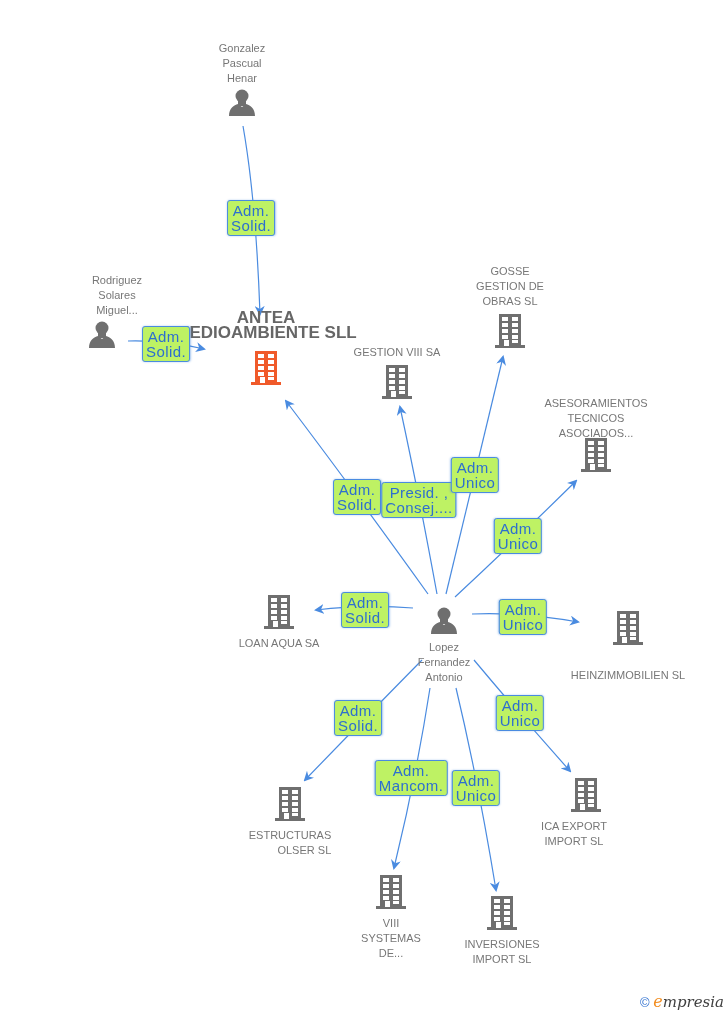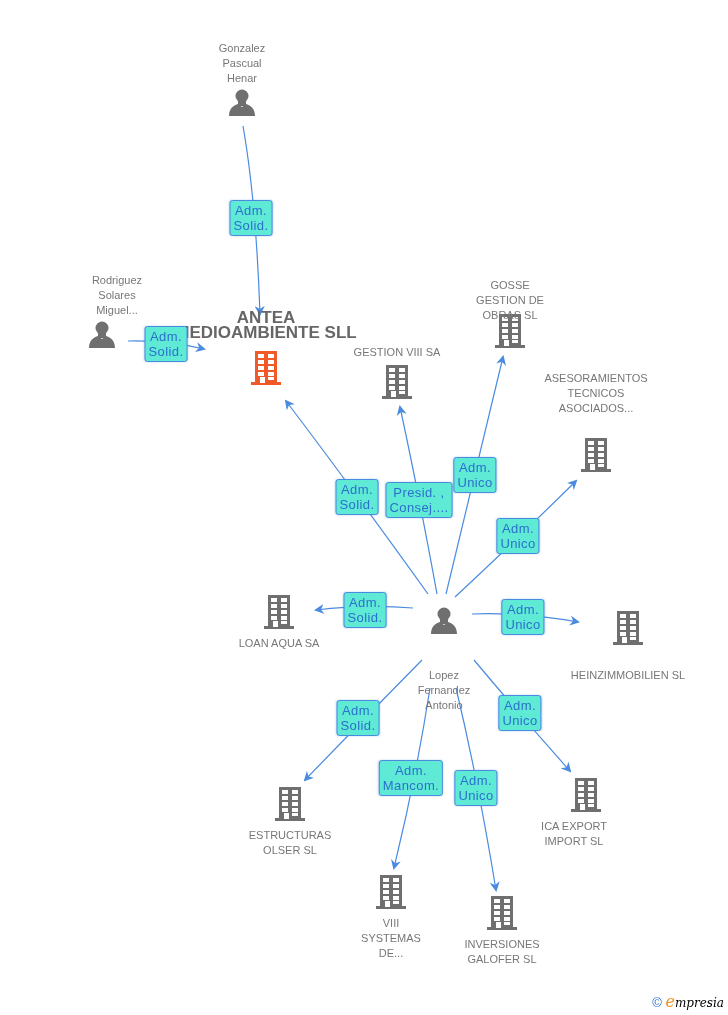--- a/index.html
+++ b/index.html
@@ -2,28 +2,28 @@
 <html><head>
   <meta charset="utf-8">
   <style>
     html, body { margin:0; padding:0; background:#ffffff; }
     body { width:728px; height:1015px; position:relative; overflow:hidden;
            font-family:"Liberation Sans", "DejaVu Sans", sans-serif; }
     #graph { position:absolute; left:0; top:0; width:728px; height:1015px;padding-left:28px; }
     .node-label { position:absolute; font-size:11px; line-height:15px; color:#777777;
                   text-align:center; white-space:pre-line; transform:translateX(-50%); }
     .node-label.main { color:#666666; font-weight:bold; font-size:17px; line-height:15px; }
-    .edge-label { position:absolute; background:#5eead4; border:1px solid #4a8be0;
+    .edge-label { position:absolute; background:#bef264; border:1px solid #4a8be0;
                   border-radius:3px; box-shadow:0 0 2px rgba(74,139,224,0.45);
-                  color:#2d6fcf; font-size:13px; line-height:15px; text-align:center;
+                  color:#2d6fcf; font-size:15px; line-height:15px; text-align:center;
                   padding:2px 3px; white-space:pre-line; transform:translate(-50%,-50%);
                   letter-spacing:0.4px; }
     .icon { position:absolute; transform:translate(-50%,-50%); }
     .footer { position:absolute; right:4px; bottom:4px; font-size:13px; color:#2d6fcf; }
-    .footer .brand { color:#000000; font-style:italic; font-family:"DejaVu Serif", serif; font-size:12px; }
+    .footer .brand { color:#404040; font-style:italic; font-family:"DejaVu Serif", serif; font-size:15px; }
     .footer .brand-e { color:#f28c1e; font-style:italic; font-size:16px; font-family:"DejaVu Serif", serif; }
   </style>
 </head>
 <body>
 
 <div id="graph">
   <svg id="edges-svg" width="728" height="1015" style="position:absolute;left:0;top:0;">
     <defs>
       <marker id="arrow" markerWidth="10" markerHeight="10" refX="8" refY="5" orient="auto" markerUnits="userSpaceOnUse">
         <path d="M0,0 L10,5 L0,10 L3,5 Z" fill="#4a8be0"></path>
@@ -106,40 +106,40 @@
             <rect x="19" y="4" width="6" height="4" fill="#fff"></rect>
             <rect x="9" y="10" width="6" height="4" fill="#fff"></rect>
             <rect x="19" y="10" width="6" height="4" fill="#fff"></rect>
             <rect x="9" y="16" width="6" height="4" fill="#fff"></rect>
             <rect x="19" y="16" width="6" height="4" fill="#fff"></rect>
             <rect x="9" y="22" width="6" height="4" fill="#fff"></rect>
             <rect x="19" y="22" width="6" height="4" fill="#fff"></rect>
             <rect x="11" y="27" width="5" height="6" fill="#fff"></rect>
             <rect x="19" y="27" width="6" height="3" fill="#fff"></rect>
           </svg></div>
-        <div class="node-label" style="left: 510px; top: 264px; margin-top: 14px;">GOSSE
+        <div class="node-label" style="left: 510px; top: 264px;">GOSSE
 GESTION DE
 OBRAS  SL</div>
       </div>
       <div>
         <div class="icon" style="left: 596px; top: 457px;"><svg width="34" height="36" viewBox="0 0 34 36">
             <rect x="6" y="1" width="22" height="32" fill="#6f6f6f"></rect>
             <rect x="2" y="32" width="30" height="3" fill="#6f6f6f"></rect>
             <rect x="9" y="4" width="6" height="4" fill="#fff"></rect>
             <rect x="19" y="4" width="6" height="4" fill="#fff"></rect>
             <rect x="9" y="10" width="6" height="4" fill="#fff"></rect>
             <rect x="19" y="10" width="6" height="4" fill="#fff"></rect>
             <rect x="9" y="16" width="6" height="4" fill="#fff"></rect>
             <rect x="19" y="16" width="6" height="4" fill="#fff"></rect>
             <rect x="9" y="22" width="6" height="4" fill="#fff"></rect>
             <rect x="19" y="22" width="6" height="4" fill="#fff"></rect>
             <rect x="11" y="27" width="5" height="6" fill="#fff"></rect>
             <rect x="19" y="27" width="6" height="3" fill="#fff"></rect>
           </svg></div>
-        <div class="node-label" style="left: 596px; top: 371px;">ASESORAMIENTOS
+        <div class="node-label" style="left: 596px; top: 396px;">ASESORAMIENTOS
 TECNICOS
 ASOCIADOS...</div>
       </div>
       <div>
         <div class="icon" style="left: 279px; top: 614px;"><svg width="34" height="36" viewBox="0 0 34 36">
             <rect x="6" y="1" width="22" height="32" fill="#6f6f6f"></rect>
             <rect x="2" y="32" width="30" height="3" fill="#6f6f6f"></rect>
             <rect x="9" y="4" width="6" height="4" fill="#fff"></rect>
             <rect x="19" y="4" width="6" height="4" fill="#fff"></rect>
             <rect x="9" y="10" width="6" height="4" fill="#fff"></rect>
@@ -152,21 +152,21 @@
             <rect x="19" y="27" width="6" height="3" fill="#fff"></rect>
           </svg></div>
         <div class="node-label" style="left: 279px; top: 636px;">LOAN AQUA SA</div>
       </div>
       <div>
         <div class="icon" style="left: 444px; top: 622px;"><svg width="30" height="30" viewBox="0 0 30 30">
             <circle cx="15" cy="9" r="6.5" fill="#6f6f6f"></circle>
             <path d="M2 29 C2 21 7 18 11 17 L15 20 L19 17 C23 18 28 21 28 29 Z" fill="#6f6f6f"></path>
             <rect x="11" y="13" width="8" height="6" fill="#6f6f6f"></rect>
           </svg></div>
-        <div class="node-label" style="left: 444px; top: 640px; margin-top: 28px;">Lopez
+        <div class="node-label" style="left: 444px; top: 640px;">Lopez
 Fernandez
 Antonio</div>
       </div>
       <div>
         <div class="icon" style="left: 628px; top: 630px;"><svg width="34" height="36" viewBox="0 0 34 36">
             <rect x="6" y="1" width="22" height="32" fill="#6f6f6f"></rect>
             <rect x="2" y="32" width="30" height="3" fill="#6f6f6f"></rect>
             <rect x="9" y="4" width="6" height="4" fill="#fff"></rect>
             <rect x="19" y="4" width="6" height="4" fill="#fff"></rect>
             <rect x="9" y="10" width="6" height="4" fill="#fff"></rect>
@@ -188,21 +188,21 @@
             <rect x="19" y="4" width="6" height="4" fill="#fff"></rect>
             <rect x="9" y="10" width="6" height="4" fill="#fff"></rect>
             <rect x="19" y="10" width="6" height="4" fill="#fff"></rect>
             <rect x="9" y="16" width="6" height="4" fill="#fff"></rect>
             <rect x="19" y="16" width="6" height="4" fill="#fff"></rect>
             <rect x="9" y="22" width="6" height="4" fill="#fff"></rect>
             <rect x="19" y="22" width="6" height="4" fill="#fff"></rect>
             <rect x="11" y="27" width="5" height="6" fill="#fff"></rect>
             <rect x="19" y="27" width="6" height="3" fill="#fff"></rect>
           </svg></div>
-        <div class="node-label" style="left: 290px; top: 828px;">ESTRUCTURAS
+        <div class="node-label" style="left: 290px; top: 828px; text-align: right;">ESTRUCTURAS
 OLSER SL</div>
       </div>
       <div>
         <div class="icon" style="left: 586px; top: 797px;"><svg width="34" height="36" viewBox="0 0 34 36">
             <rect x="6" y="1" width="22" height="32" fill="#6f6f6f"></rect>
             <rect x="2" y="32" width="30" height="3" fill="#6f6f6f"></rect>
             <rect x="9" y="4" width="6" height="4" fill="#fff"></rect>
             <rect x="19" y="4" width="6" height="4" fill="#fff"></rect>
             <rect x="9" y="10" width="6" height="4" fill="#fff"></rect>
             <rect x="19" y="10" width="6" height="4" fill="#fff"></rect>
@@ -244,21 +244,21 @@
             <rect x="9" y="10" width="6" height="4" fill="#fff"></rect>
             <rect x="19" y="10" width="6" height="4" fill="#fff"></rect>
             <rect x="9" y="16" width="6" height="4" fill="#fff"></rect>
             <rect x="19" y="16" width="6" height="4" fill="#fff"></rect>
             <rect x="9" y="22" width="6" height="4" fill="#fff"></rect>
             <rect x="19" y="22" width="6" height="4" fill="#fff"></rect>
             <rect x="11" y="27" width="5" height="6" fill="#fff"></rect>
             <rect x="19" y="27" width="6" height="3" fill="#fff"></rect>
           </svg></div>
         <div class="node-label" style="left: 502px; top: 937px;">INVERSIONES
-GALOFER SL</div>
+IMPORT SL</div>
       </div>
     </div>
   <div id="edge-labels-layer">
       <div class="edge-label" style="left: 251px; top: 218px;">Adm.
 Solid.</div>
       <div class="edge-label" style="left: 166px; top: 344px;">Adm.
 Solid.</div>
       <div class="edge-label" style="left: 357px; top: 497px;">Adm.
 Solid.</div>
       <div class="edge-label" style="left: 419px; top: 500px; text-align: center;">Presid. ,

